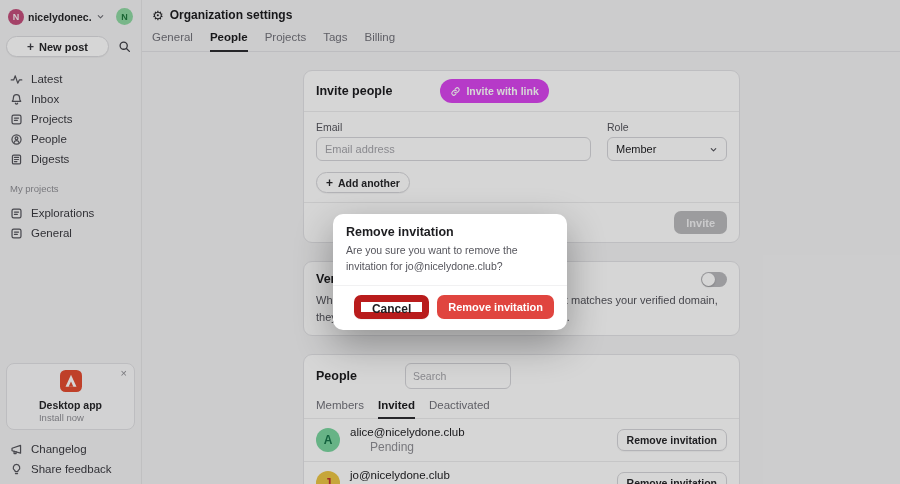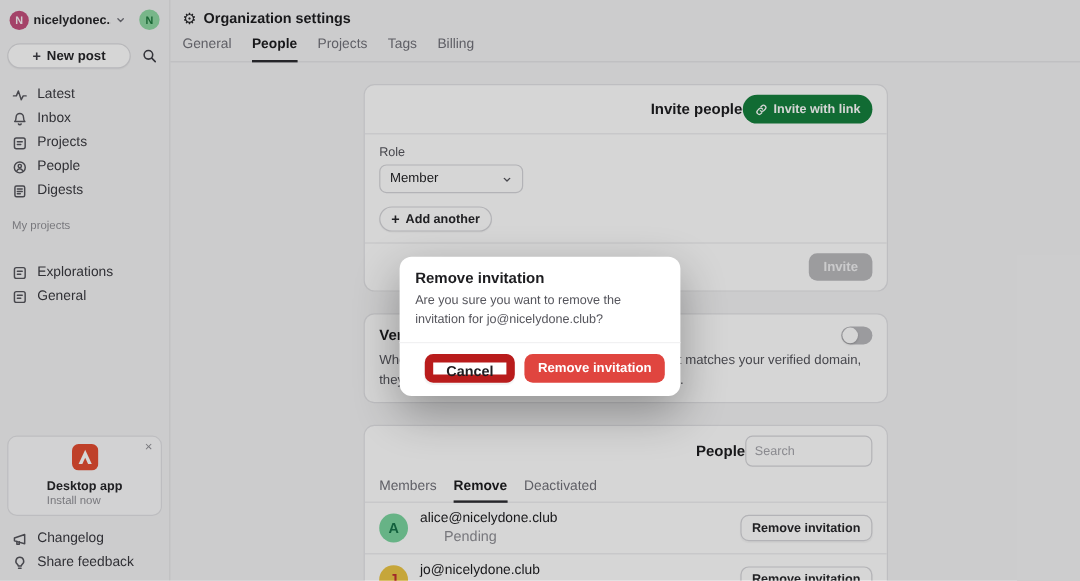--- a/index.html
+++ b/index.html
@@ -36,24 +36,24 @@
   .main-header { padding:8px 0 0 10px; border-bottom:1px solid #e2e2e5; }
   .title-row { display:flex; align-items:center; gap:6px; }
   .gear { font-size:13px; color:#27272a; line-height:1; }
   .page-title { font-size:12px; font-weight:bold; color:#1d1d20; }
   .tabs { display:flex; gap:17px; margin-top:9px; }
   .tab { font-size:11.5px; color:#72727a; padding-bottom:7px; cursor:pointer; border-bottom:2px solid transparent; margin-bottom:-1px; }
   .tab.active { color:#1d1d20; font-weight:bold; border-bottom-color:#2d2d31; }
   .content { padding:18px 0 0 161px; }
 
   .card { width:437px; background:#fff; border:1px solid #e3e3e6; border-radius:9px; margin-bottom:18px; }
-  .card-header { display:flex; align-items:center; justify-content:flex-end; padding:8px 12px; }
+  .card-header { display:flex; align-items:center; justify-content:flex-start; padding:8px 12px;gap:48px; }
   .card-title { font-size:12.5px; font-weight:bold; color:#1d1d20; }
   .divider { height:1px; background:#ececee; }
-  .btn-primary { display:flex; align-items:center; gap:5px; height:23px; padding:12px 10px; border:none; border-radius:12px; background:#15803d; color:#fff; font-size:10.5px; font-weight:bold; cursor:pointer; font-family:inherit; }
+  .btn-primary { display:flex; align-items:center; gap:5px; height:23px; padding:12px 10px; border:none; border-radius:12px; background:#d946ef; color:#fff; font-size:10.5px; font-weight:bold; cursor:pointer; font-family:inherit; }
   .invite-form { display:flex; gap:16px; padding:9px 12px 0 12px; }
   .field label { display:block; font-size:10.5px; color:#55555c; margin-bottom:4px; }
   .field-email { flex:1; }
   .field-email input { width:100%; height:24px; border:1px solid #d6d6da; border-radius:6px; background:#fff; padding:0 8px; font-size:11px; color:#1d1d20; font-family:inherit; }
   .field-email input::placeholder { color:#a5a5ab; }
   .field-role { width:120px; flex:none; }
   .select { display:flex; align-items:center; justify-content:space-between; height:24px; border:1px solid #d6d6da; border-radius:6px; background:#fff; padding:0 8px; font-size:11px; color:#1d1d20; cursor:pointer; }
   .select svg { color:#55555c; }
   .btn-secondary { display:inline-flex; align-items:center; gap:5px; height:21px; padding:0 9px; margin:11px 12px 9px 12px; border:1px solid #d6d6da; border-radius:11px; background:#fff; box-shadow:0 1px 1px rgba(0,0,0,.04); font-size:10.5px; font-weight:bold; color:#27272a; cursor:pointer; font-family:inherit; }
   .btn-secondary .plus { font-size:12px; }
@@ -150,21 +150,21 @@
         <svg width="13" height="13" viewBox="0 0 16 16" fill="none" stroke="currentColor" stroke-width="1.5" stroke-linecap="round" stroke-linejoin="round">
             <rect x="3" y="2.5" width="10" height="11" rx="1.6"></rect>
             <path d="M5.5 5.5h5M5.5 8h5M5.5 10.5h3"></path>
           </svg>
         <span>Digests</span>
       </div>
     </nav>
 
     <div class="section-label">My projects</div>
 
-    <nav class="nav" style="margin-top:18px">
+    <nav class="nav" style="margin-top:4px">
       <div class="nav-item">
         <svg width="13" height="13" viewBox="0 0 16 16" fill="none" stroke="currentColor" stroke-width="1.5" stroke-linecap="round" stroke-linejoin="round">
             <rect x="2.5" y="2.5" width="11" height="11" rx="2"></rect>
             <path d="M5.5 6.2h5M5.5 9.2h3.5"></path>
           </svg>
         <span>Explorations</span>
       </div>
       <div class="nav-item">
         <svg width="13" height="13" viewBox="0 0 16 16" fill="none" stroke="currentColor" stroke-width="1.5" stroke-linecap="round" stroke-linejoin="round">
             <rect x="2.5" y="2.5" width="11" height="11" rx="2"></rect>
@@ -230,20 +230,24 @@
           <button class="btn-primary">
             <svg width="11" height="11" viewBox="0 0 24 24" fill="none" stroke="#ffffff" stroke-width="2.4" stroke-linecap="round" stroke-linejoin="round">
                 <path d="M10 13.5a4.2 4.2 0 006 .3l2.8-2.8a4.2 4.2 0 00-6-6l-1.6 1.6"></path>
                 <path d="M14 10.5a4.2 4.2 0 00-6-.3l-2.8 2.8a4.2 4.2 0 006 6l1.6-1.6"></path>
               </svg>
             <span>Invite with link</span>
           </button>
         </div>
         <div class="divider"></div>
         <div class="invite-form">
+          <div class="field field-email">
+            <label>Email</label>
+            <input type="text" placeholder="Email address" style="">
+          </div>
           <div class="field field-role">
             <label>Role</label>
             <div class="select">
               <span>Member</span>
               <svg width="9" height="9" viewBox="0 0 16 16" fill="none" stroke="currentColor" stroke-width="2" stroke-linecap="round" stroke-linejoin="round">
                   <path d="M4 6.5l4 4 4-4"></path>
                 </svg>
             </div>
           </div>
         </div>
@@ -269,21 +273,21 @@
         </div>
       </section>
 
       <section class="card">
         <div class="card-header">
           <h2 class="card-title">People</h2>
           <input type="text" class="search-input" placeholder="Search" style="">
         </div>
         <div class="people-tabs">
           <span class="ptab">Members</span>
-          <span class="ptab active">Remove</span>
+          <span class="ptab active">Invited</span>
           <span class="ptab">Deactivated</span>
         </div>
         <div class="member-row">
           <span class="avatar row-avatar green">A</span>
           <div>
             <div class="row-email">alice@nicelydone.club</div>
             <div class="row-status">Pending</div>
           </div>
           <button class="btn-row-action">Remove invitation</button>
         </div>

